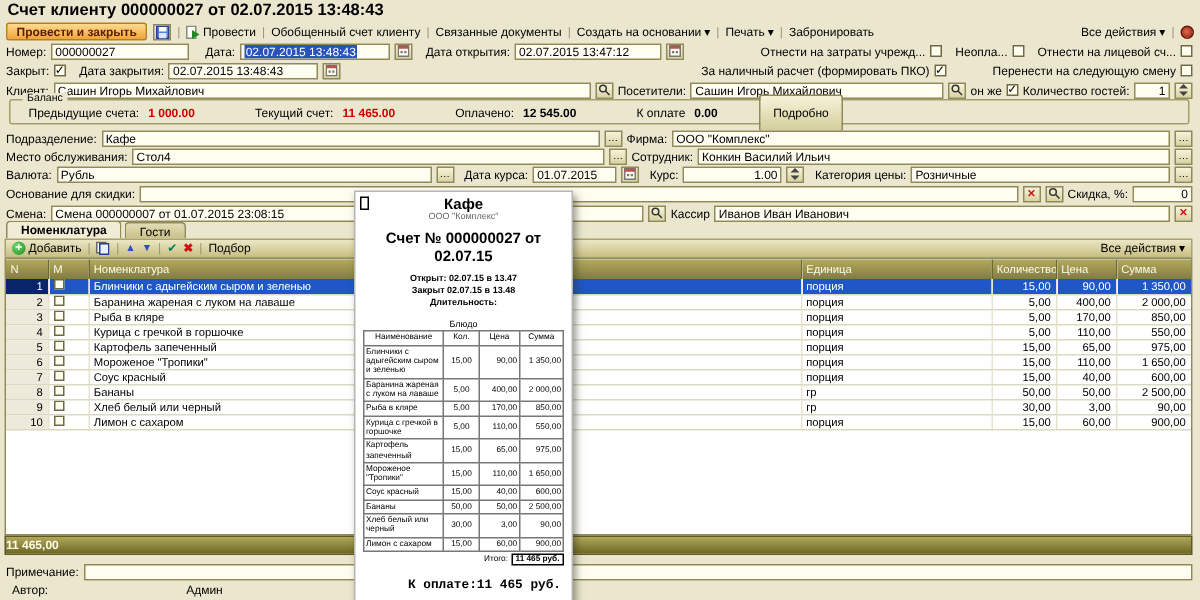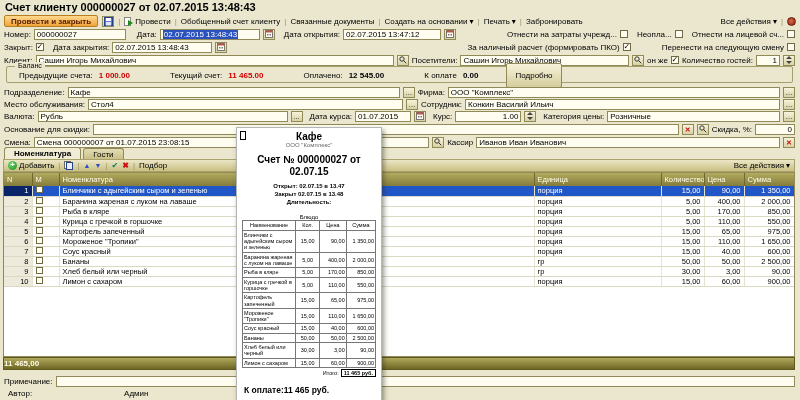--- a/index.html
+++ b/index.html
@@ -66,21 +66,21 @@
   .r-firm { text-align:center; font-size:6px; color:#666; }
   .r-head { text-align:center; font-size:10px; font-weight:bold; margin:6px 10px 0; line-height:1.15; }
   .r-meta { text-align:center; font-size:6px; font-weight:bold; margin-top:6px; line-height:1.3; }
   .r-dish { text-align:center; font-size:6px; margin-top:8px; }
   table.r-tbl { width:100%; border-collapse:collapse; table-layout:fixed; font-size:5.5px; }
   table.r-tbl th, table.r-tbl td { border:1px solid #777; padding:1px; line-height:1.15; vertical-align:middle; overflow:hidden; }
   table.r-tbl th { font-weight:normal; text-align:center; }
   td.rc-q { text-align:center; } td.rc-p, td.rc-s { text-align:right; }
   .r-total { display:flex; justify-content:flex-end; align-items:center; gap:2px; font-size:5.5px; margin-top:1px; }
   .r-total-box { border:1px solid #000; padding:0 2px; font-weight:bold; }
-  .r-due { display:flex; justify-content:flex-start; font-size:8.5px; font-weight:bold; margin-top:8px; padding:0 2px; }
+  .r-due { display:flex; justify-content:flex-end; font-size:8.5px; font-weight:bold; margin-top:8px; padding:0 2px;font-family:Liberation Mono, monospace; }
 
   svg { display:block; }
 </style>
 </head>
 <body>
 
 <div class="app">
 
   <div class="title">Счет клиенту 000000027 от 02.07.2015 13:48:43</div>
 

